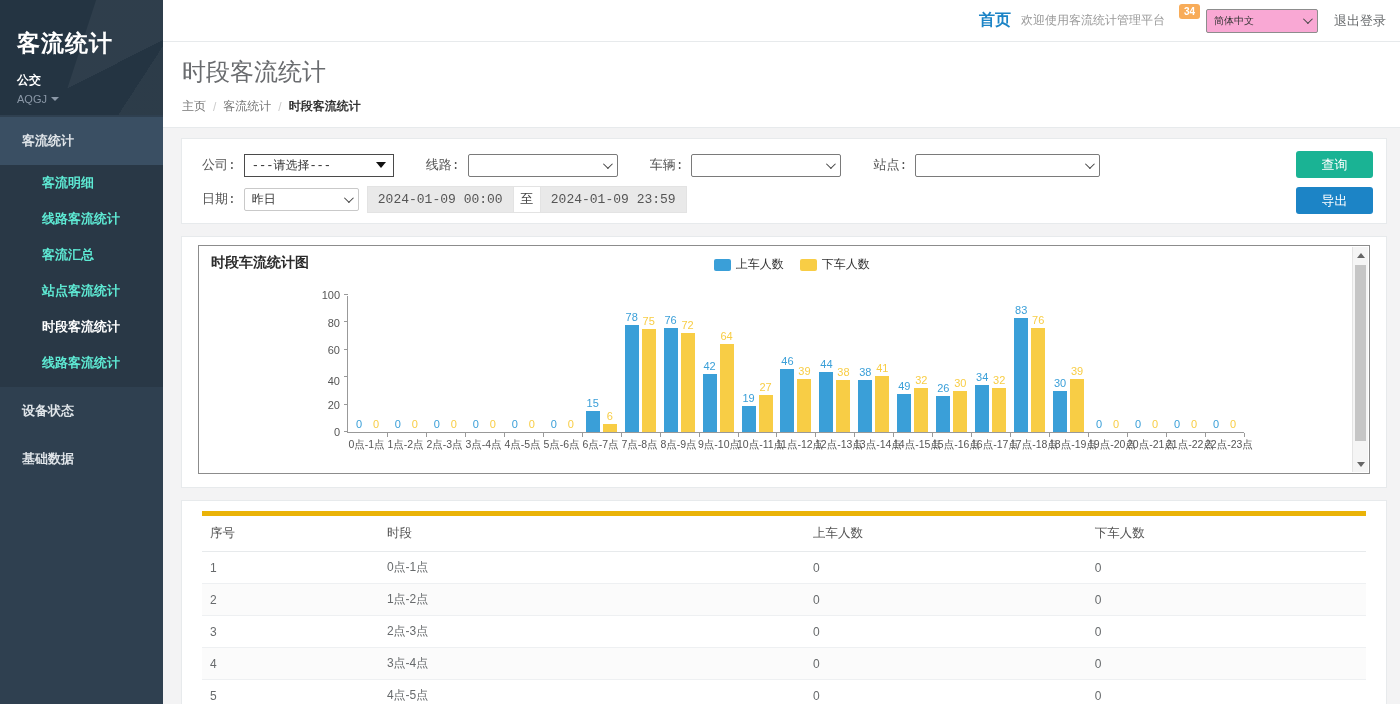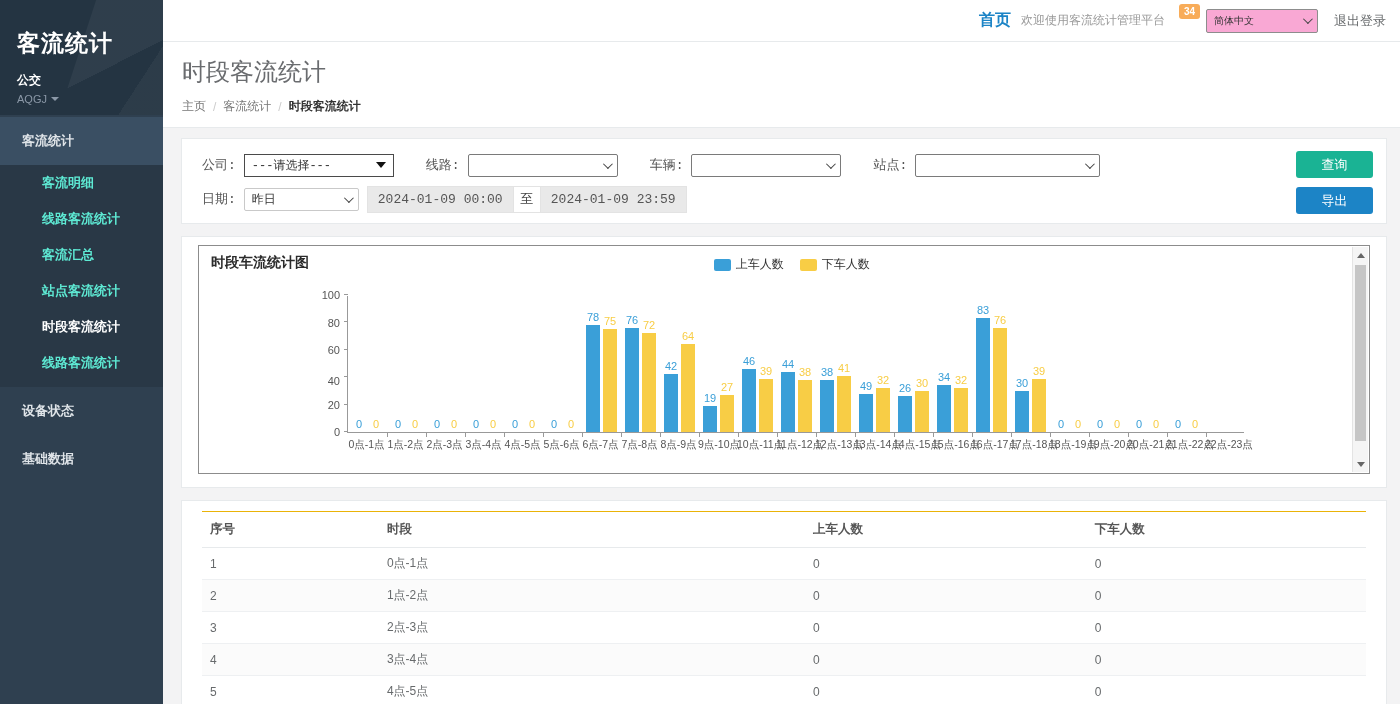--- a/index.html
+++ b/index.html
@@ -85,21 +85,21 @@
   .vscroll { position:absolute; top:1px; right:1px; bottom:1px; width:16px; background:#f5f5f5; border-left:1px solid #e4e4e4; }
   .vs-arrow { position:absolute; left:0; width:16px; height:16px; display:flex; align-items:center; justify-content:center; cursor:pointer; }
   .vs-up { top:0; } .vs-down { bottom:0; }
   .tri-up-s { width:0; height:0; border-left:4px solid transparent; border-right:4px solid transparent; border-bottom:5px solid #666; }
   .tri-down-s { width:0; height:0; border-left:4px solid transparent; border-right:4px solid transparent; border-top:5px solid #666; }
   .vs-thumb { position:absolute; left:2px; top:18px; width:11px; height:176px; background:#c6c6c6; cursor:pointer; }
 
   
   .table-card { padding:10px 20px 0 20px; }
   table { width:100%; border-collapse:collapse; font-size:12px; color:#676a6c; }
-  thead th { text-align:left; font-weight:bold; color:#555; padding:9px 8px; border-top:1px solid #eab308; border-bottom:1px solid #e7eaec; font-size:12.5px; }
+  thead th { text-align:left; font-weight:normal; color:#555; padding:9px 8px; border-top:5px solid #eab308; border-bottom:1px solid #e7eaec; font-size:12.5px; }
   tbody td { padding:7px 8px; border-bottom:1px solid #eef0f2; }
   tbody tr:nth-child(even) { background:#fbfbfb; }
 </style>
 </head>
 <body>
 
 <div class="app">
 
   <div class="sidebar">
     <div class="logo-area">
@@ -260,20 +260,30 @@
                   </div>
                 </div>
                 <div class="group">
                   <div class="barwrap">
                     <div class="bar-label" style="color: rgb(58, 159, 216);">0</div>
                     <div class="bar" style="background: rgb(58, 159, 216); height: 0px;"></div>
                   </div>
                   <div class="barwrap">
                     <div class="bar-label" style="color: rgb(248, 205, 69);">0</div>
                     <div class="bar" style="background: rgb(248, 205, 69); height: 0px;"></div>
+                  </div>
+                </div>
+                <div class="group">
+                  <div class="barwrap">
+                    <div class="bar-label" style="color: rgb(58, 159, 216);">15</div>
+                    <div class="bar" style="background: rgb(58, 159, 216); height: 20.55px;"></div>
+                  </div>
+                  <div class="barwrap">
+                    <div class="bar-label" style="color: rgb(248, 205, 69);">6</div>
+                    <div class="bar" style="background: rgb(248, 205, 69); height: 8.22px;"></div>
                   </div>
                 </div>
                 <div class="group">
                   <div class="barwrap">
                     <div class="bar-label" style="color: rgb(58, 159, 216);">78</div>
                     <div class="bar" style="background: rgb(58, 159, 216); height: 106.86px;"></div>
                   </div>
                   <div class="barwrap">
                     <div class="bar-label" style="color: rgb(248, 205, 69);">75</div>
                     <div class="bar" style="background: rgb(248, 205, 69); height: 102.75px;"></div>

